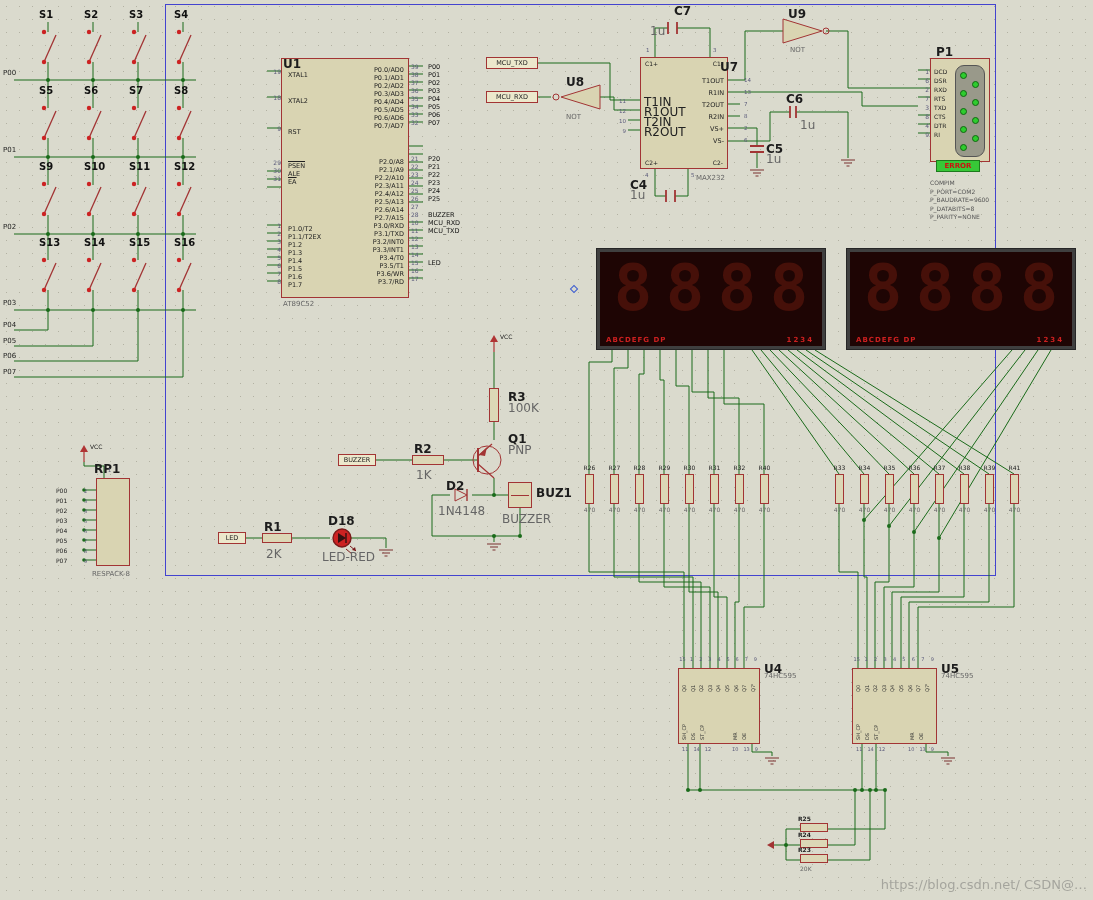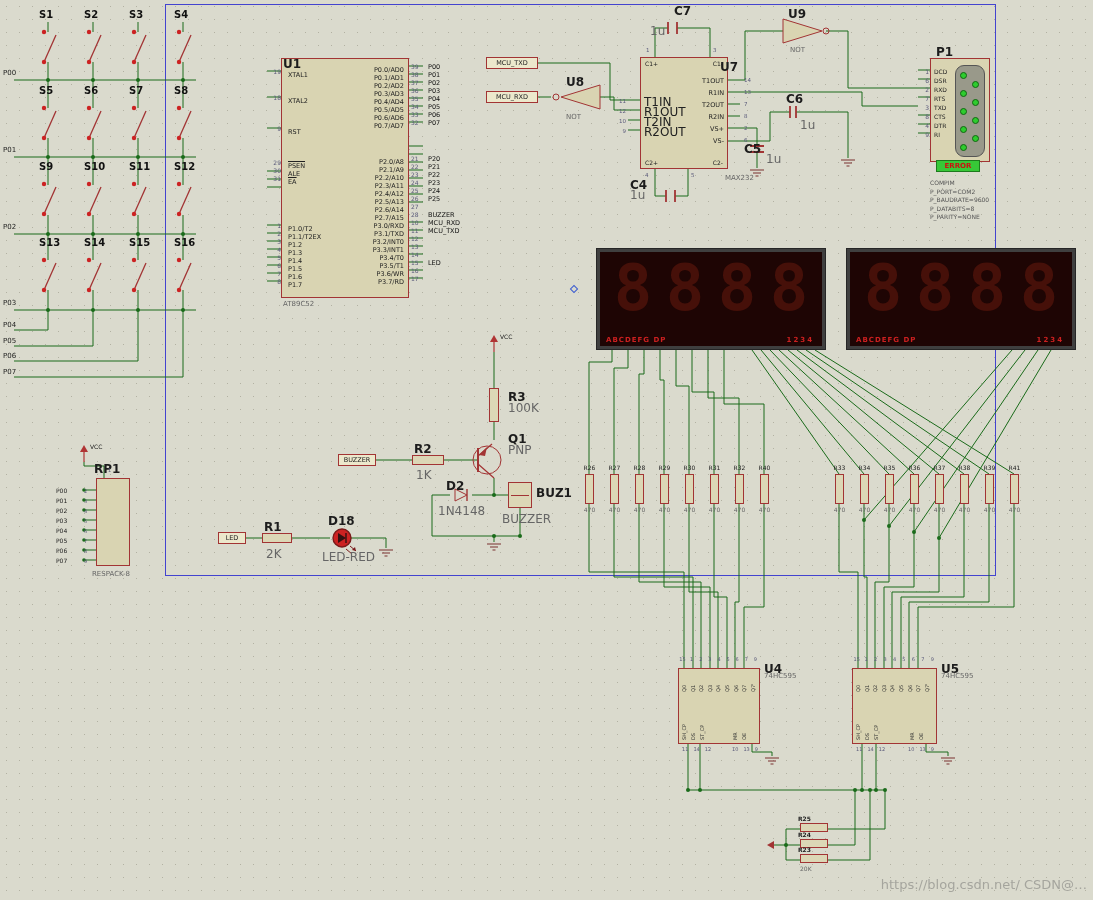--- a/index.html
+++ b/index.html
@@ -453,21 +453,21 @@
 </div>
 
 <div class="term" style="left:486px;top:57px;width:52px;height:12px">MCU_TXD</div>
 <div class="term" style="left:486px;top:91px;width:52px;height:12px">MCU_RXD</div>
 <div class="ref" style="left:566px;top:75px">U8</div>
 <div class="part" style="left:566px;top:113px">NOT</div>
 <div class="ref" style="left:788px;top:7px">U9</div>
 <div class="part" style="left:790px;top:46px">NOT</div>
 
 <div class="ref" style="left:720px;top:60px">U7</div>
-<div class="part" style="left:725px;top:174px">MAX232</div>
+<div class="part" style="left:696px;top:174px">MAX232</div>
 <div id="u7" class="comp chipbox">
   <span class="corner c1p">C1+</span>
   <span class="corner c1m">C1-</span>
   <span class="corner c2p">C2+</span>
   <span class="corner c2m">C2-</span>
   <div id="u7-lrows">
 
   <div>T1IN</div>
         <div>R1OUT</div>
         <div>T2IN</div>
@@ -507,21 +507,21 @@
 <div id="u7-bnums">
 
 <span>4</span>
       <span>5</span>
     </div>
 
 <div class="ref" style="left:674px;top:4px">C7</div>
 <div class="val" style="left:650px;top:24px">1u</div>
 <div class="ref" style="left:630px;top:178px">C4</div>
 <div class="val" style="left:630px;top:188px">1u</div>
-<div class="ref" style="left:744px;top:142px">C5</div>
+<div class="ref" style="left:766px;top:142px">C5</div>
 <div class="val" style="left:766px;top:152px">1u</div>
 <div class="ref" style="left:786px;top:92px">C6</div>
 <div class="val" style="left:800px;top:118px">1u</div>
 
 <div class="ref" style="left:936px;top:45px">P1</div>
 <div id="p1" class="comp chipbox">
   <div id="p1-pins">
 
   <div class="p1row"><span class="pnum">1</span><span>DCD</span></div>
         <div class="p1row"><span class="pnum">6</span><span>DSR</span></div>

